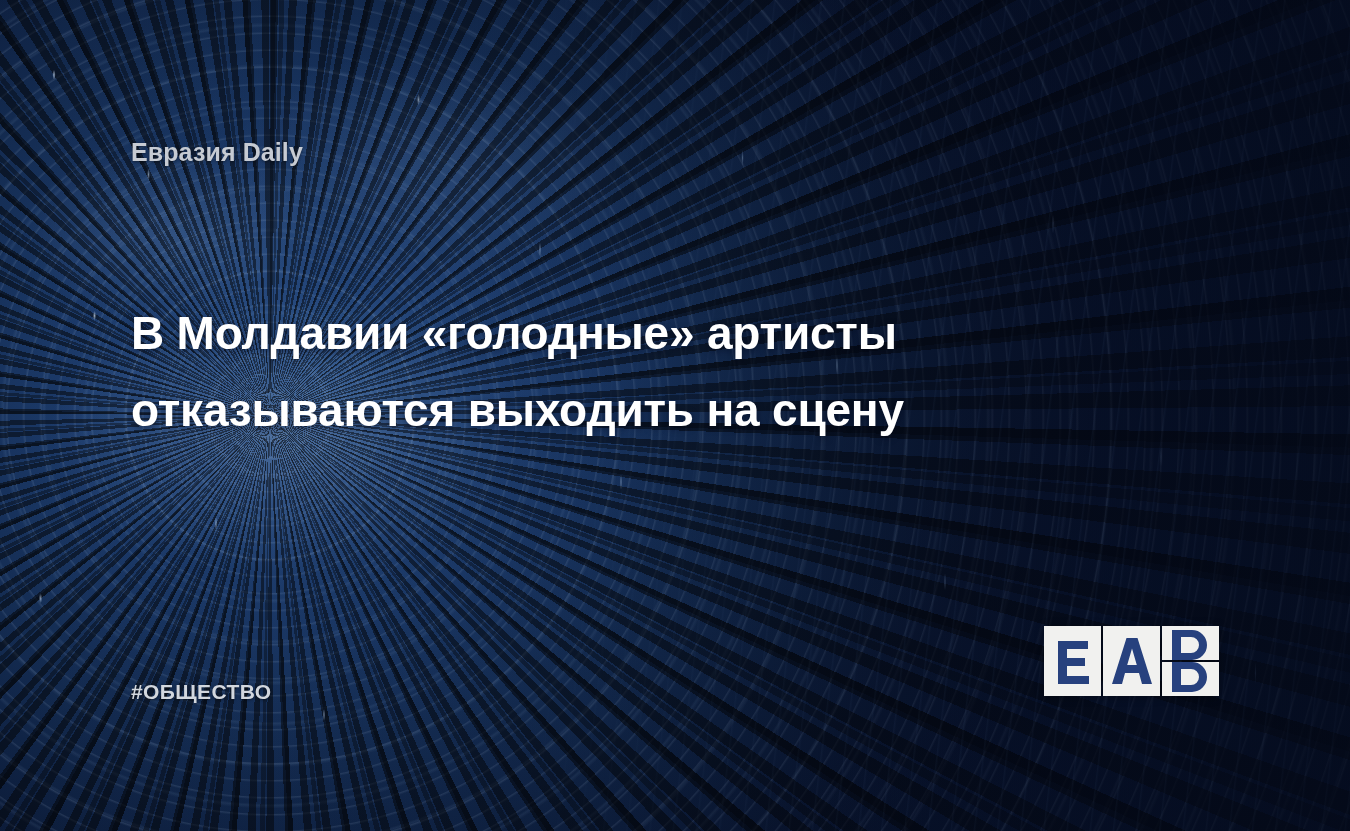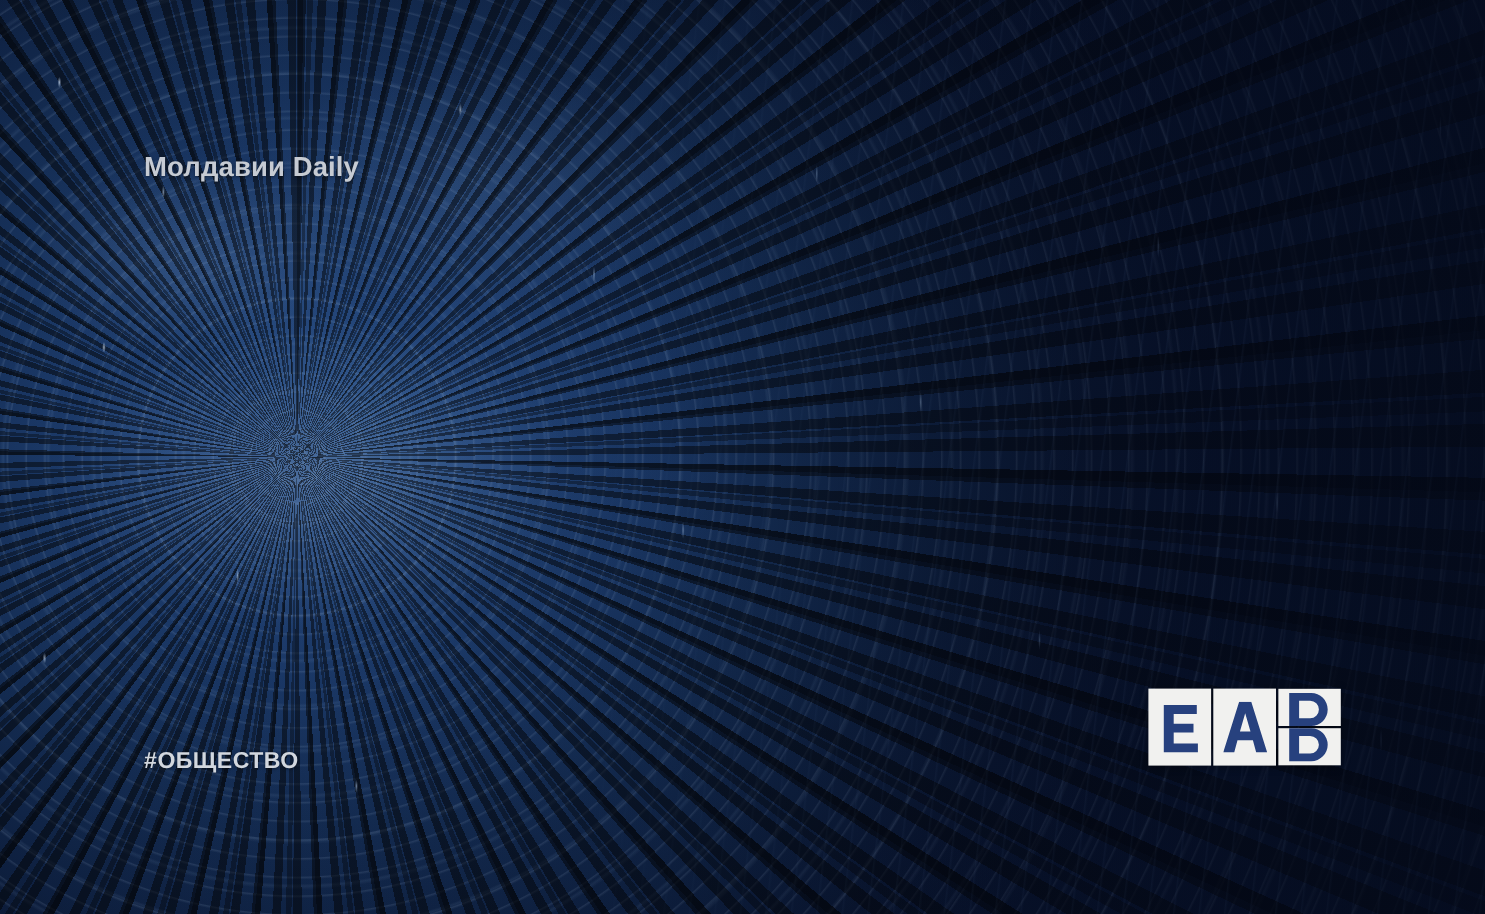--- a/index.html
+++ b/index.html
@@ -201,22 +201,23 @@
   <div class="bg-layer" id="bg-base"></div>
   <div class="bg-layer" id="bg-glow"></div>
   <div class="bg-layer" id="bg-arcs"></div>
   <div class="bg-layer" id="bg-dashes"></div>
   <div class="bg-layer" id="bg-specks"></div>
   <div class="bg-layer" id="bg-streaks-right"></div>
   <div class="bg-layer" id="bg-vignette"></div>
 
   <div id="content">
 
-    <div id="brand">Молдавии Daily</div>
-
+    <div id="brand">Евразия Daily</div>
+
+    <h1 id="headline">В Молдавии «голодные» артисты отказываются выходить на сцену</h1>
 
     <div id="tag">#ОБЩЕСТВО</div>
 
     <div id="logo">
 
       <div class="logo-tile">
         <svg width="36" height="46" viewBox="0 0 36 46" aria-hidden="true">
           <path d="M3 3 H33 V11 H12 V20 H30 V28 H12 V38 H34 V46 H3 Z" fill="#27417e"></path>
         </svg>
       </div>

